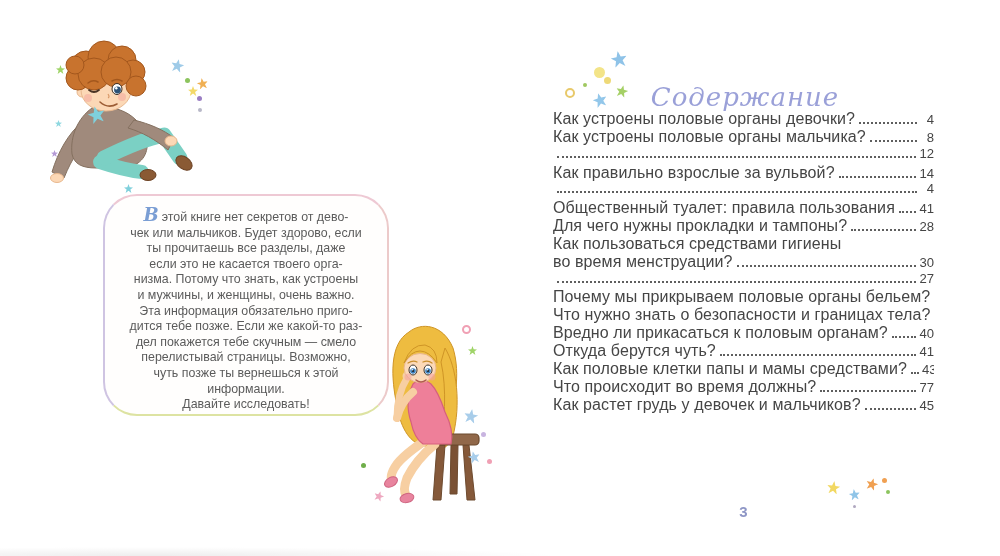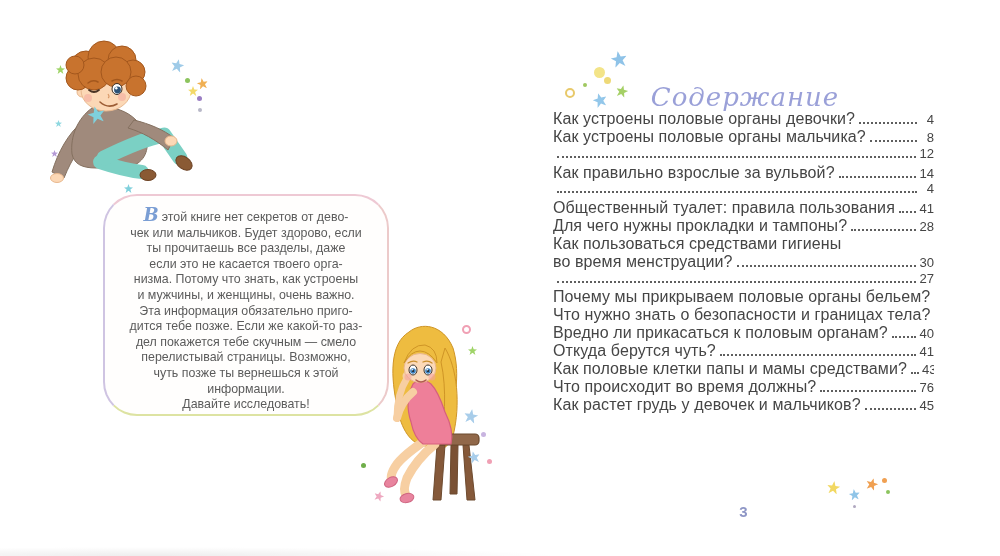--- a/index.html
+++ b/index.html
@@ -257,21 +257,21 @@
         <span class="toc-page">41</span>
       </div>
       <div class="toc-row">
         <span class="toc-label">Как половые клетки папы и мамы средствами?</span>
         <span class="toc-dots"></span>
         <span class="toc-page">43</span>
       </div>
       <div class="toc-row">
         <span class="toc-label">Что происходит во время должны?</span>
         <span class="toc-dots"></span>
-        <span class="toc-page">76</span>
+        <span class="toc-page">77</span>
       </div>
       <div class="toc-row">
         <span class="toc-label">Как растет грудь у девочек и мальчиков?</span>
         <span class="toc-dots"></span>
         <span class="toc-page">45</span>
       </div>
     </div>
 
   <p class="folio">3</p>
 

